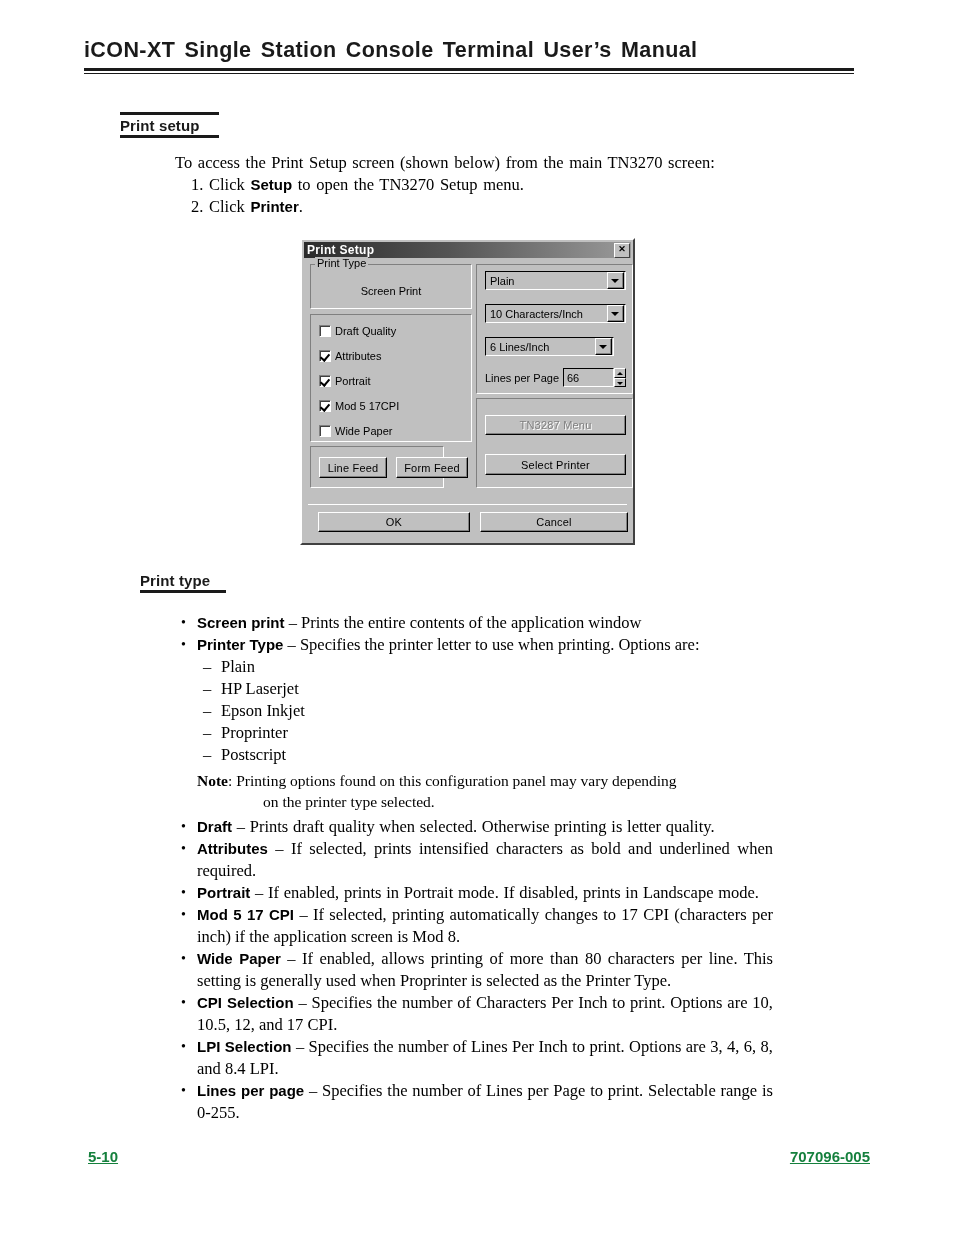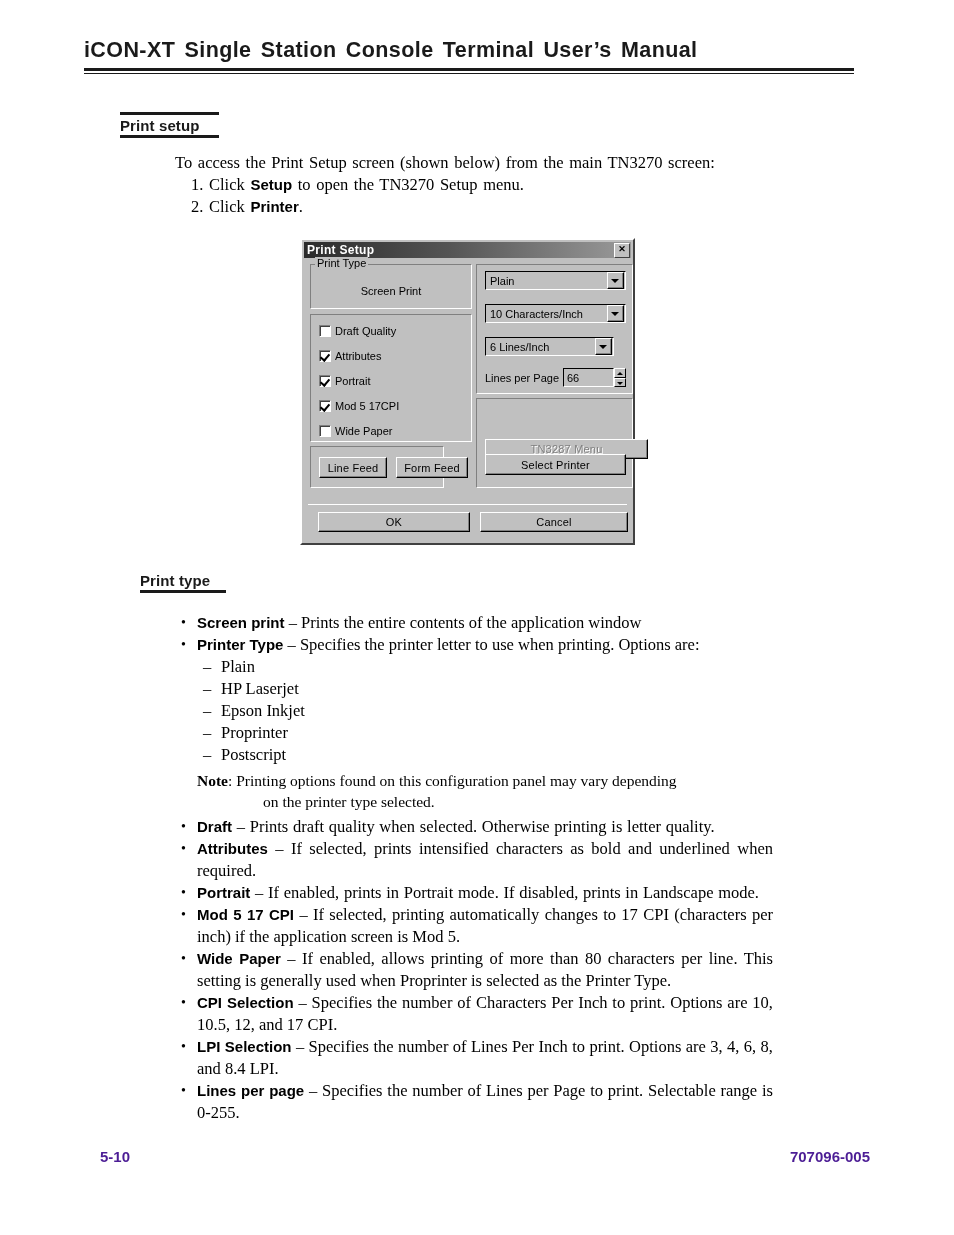--- a/index.html
+++ b/index.html
@@ -352,21 +352,21 @@
   #lines-per-page-row .spin div.down::after  { border-top: 3px solid #000; }
 
   
   #grp-printer-btns {
     left: 172px; top: 138px; width: 157px; height: 90px;
     border: 1px solid #808080;
     border-right-color: #ffffff;
     border-bottom-color: #ffffff;
     background: transparent;
   }
-  #btn-tn3287     { position: absolute; left: 8px; top: 16px; width: 163px; height: 20px; margin-top: 24px; }
+  #btn-tn3287     { position: absolute; left: 8px; top: 16px; width: 141px; height: 20px; }
   #btn-select-ptr { position: absolute; left: 8px; top: 55px; width: 141px; height: 21px; }
 
   
   #dlg-footer {
     position: absolute;
     left: 4px; right: 4px; bottom: 4px; height: 32px;
     border-top: 1px solid #ffffff;
   }
   #btn-ok     { position: absolute; left: 10px;  top: 7px; width: 152px; height: 20px; }
   #btn-cancel { position: absolute; left: 172px; top: 7px; width: 148px; height: 20px; }
@@ -420,29 +420,30 @@
     font-family: "Liberation Serif", serif;
     font-weight: bold;
   }
   .note-block .note-line2 { padding-left: 66px; }
   .tight { word-spacing: 0.6px; }
   .justified { text-align: justify; }
 
   
   #page-footer {
     position: absolute;
-    left: 100px;
+    left: 88px;
     right: 84px;
     top: 1148px;
     display: flex;
     justify-content: space-between;
     font-family: "Liberation Sans", sans-serif;
     font-weight: bold;
     font-size: 15px;
-    color: #4c1d95;
+    color: #15803d;
+    text-decoration: underline;
   }
 </style>
 </head>
 <body>
 
 <div id="page-header">
   <div class="hdr-text">iCON-XT Single Station Console Terminal User’s Manual</div>
   <div class="hdr-rule-thick"></div>
   <div class="hdr-rule-thin"></div>
 </div>
@@ -572,21 +573,21 @@
   <div class="bullet-item tight">
     <span class="term">Draft</span><span> – Prints draft quality when selected. Otherwise printing is letter quality.</span>
   </div>
   <div class="bullet-item justified">
     <span class="term">Attributes</span><span> – If selected, prints intensified characters as bold and underlined when required.</span>
   </div>
   <div class="bullet-item tight">
     <span class="term">Portrait</span><span> – If enabled, prints in Portrait mode. If disabled, prints in Landscape mode.</span>
   </div>
   <div class="bullet-item justified">
-    <span class="term">Mod 5 17 CPI</span><span> – If selected, printing automatically changes to 17 CPI (characters per inch) if the application screen is Mod 5.</span>
+    <span class="term">Mod 5 17 CPI</span><span> – If selected, printing automatically changes to 17 CPI (characters per inch) if the application screen is Mod 8.</span>
   </div>
   <div class="bullet-item justified">
     <span class="term">Wide Paper</span><span> – If enabled, allows printing of more than 80 characters per line. This setting is generally used when Proprinter is selected as the Printer Type.</span>
   </div>
   <div class="bullet-item justified">
     <span class="term">CPI Selection</span><span> – Specifies the number of Characters Per Inch to print. Options are 10, 10.5, 12, and 17 CPI.</span>
   </div>
   <div class="bullet-item justified">
     <span class="term">LPI Selection</span><span> – Specifies the number of Lines Per Inch to print. Options are 3, 4, 6, 8, and 8.4 LPI.</span>
   </div>

